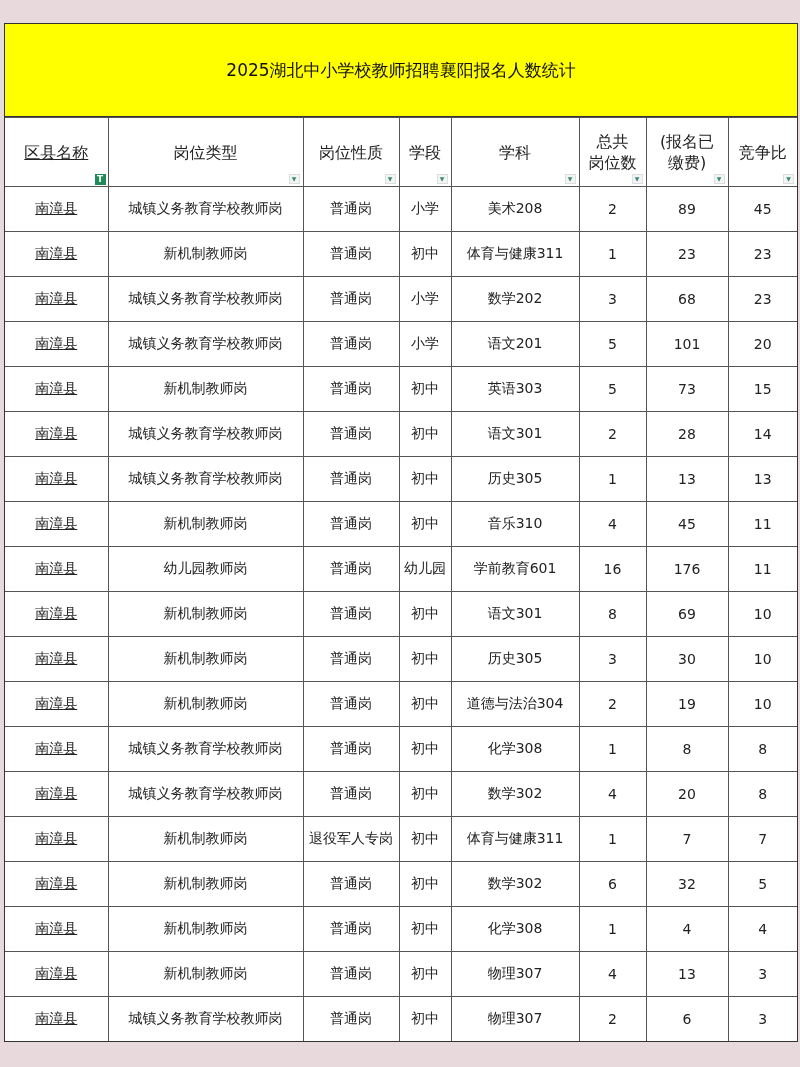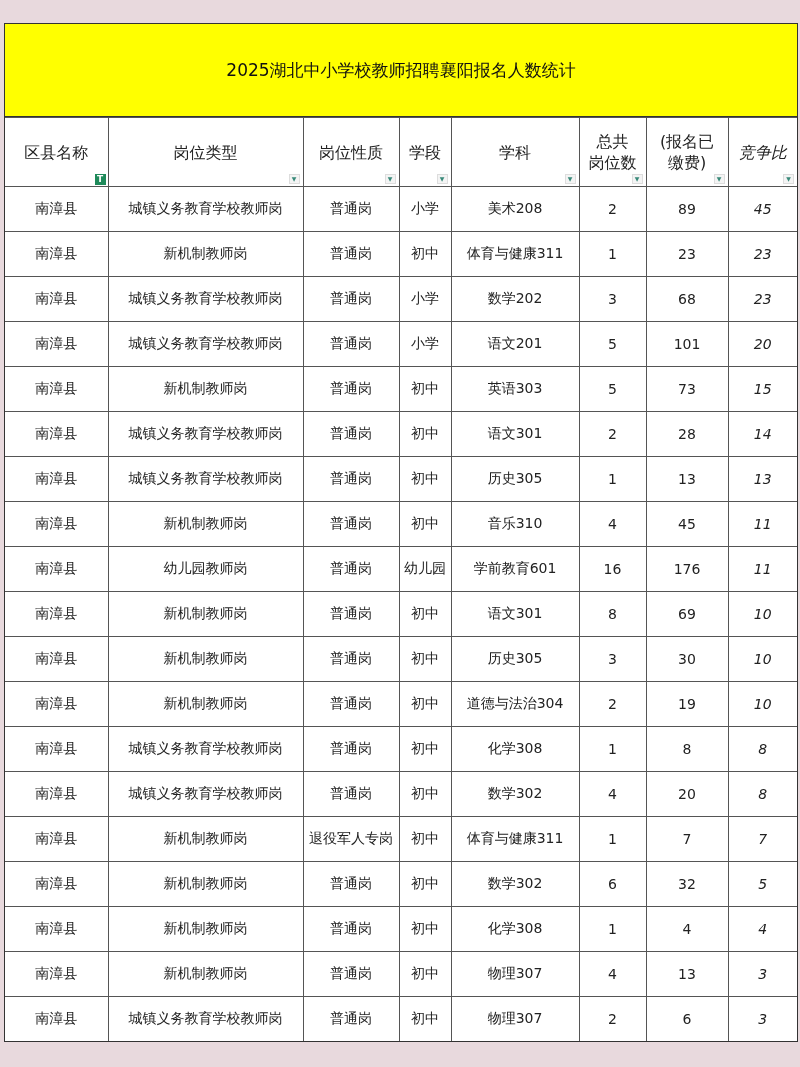--- a/index.html
+++ b/index.html
@@ -13,22 +13,22 @@
   }
   .title {
     background:#ffff00; height:92px; border-bottom:1px solid #333;
     display:flex; align-items:center; justify-content:center;
     font-size:17px; line-height:24px; color:#111;
   }
   table { border-collapse:collapse; width:100%; table-layout:fixed; }
   td, th { border:1px solid #555; text-align:center; color:#222; padding:0; }
   th { font-weight:normal; font-size:16px; height:68px; position:relative; line-height:21px; }
   td { font-size:14px; height:44px; }
-  tr td:first-child, tr th:first-child { border-left:none; }
-  tr td:last-child, tr th:last-child { border-right:none;font-style:italic; }
+  tr td:first-child, tr th:first-child { border-left:none;text-decoration:underline; }
+  tr td:last-child, tr th:last-child { border-right:none; }
   tbody tr:last-child td { border-bottom:none; }
   .dd {
     position:absolute; right:3px; bottom:2px; width:9px; height:8px; background:#f4f4f4;
     border:1px solid #ddd; font-size:6px; line-height:8px; color:#3a8a7a;
   }
   .filt {
     position:absolute; right:2px; bottom:1px; width:11px; height:11px; background:#1f8a5a;
     color:#fff; font-size:9px; line-height:11px; font-weight:bold;
   }
 </style>

